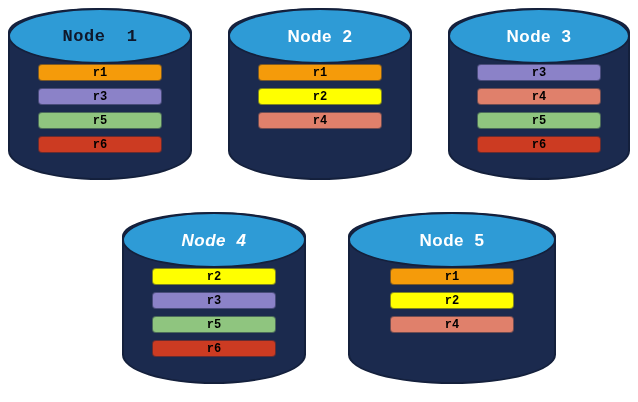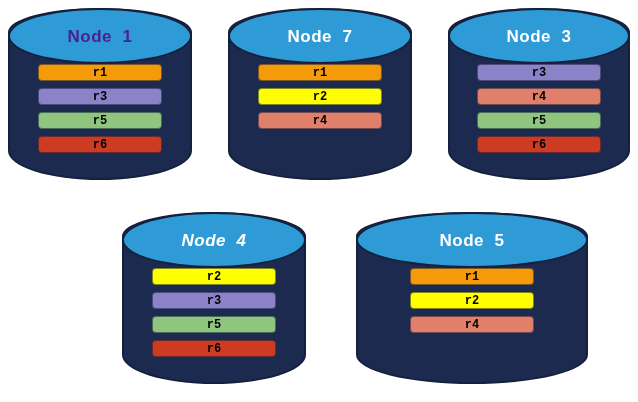--- a/index.html
+++ b/index.html
@@ -89,33 +89,33 @@
     font-family: Liberation Mono, monospace;
   }
 </style>
 </head>
 <body>
 
 <div id="diagram" style="background: rgb(255, 255, 255);">
     <div class="node" style="left: 8px; top: 8px; width: 184px; height: 172px;">
       <div class="cyl-body" style="background: rgb(27, 42, 78); border-color: rgb(20, 32, 60);"></div>
       <div class="cyl-top" style="height: 56px; background: rgb(46, 155, 214); border-color: rgb(20, 32, 60);">
-        <div class="node-label" style="color: #4c1d95;">Node  1</div>
+        <div class="node-label" style="color: #0f172a; font-family: Liberation Mono, monospace;">Node  1</div>
       </div>
       <div class="rows" style="top: 56px; gap: 7px;">
         <div class="row-bar" style="width: 124px; background: rgb(245, 155, 10);">r1</div>
         <div class="row-bar" style="width: 124px; background: rgb(139, 130, 200);">r3</div>
         <div class="row-bar" style="width: 124px; background: rgb(143, 197, 127);">r5</div>
         <div class="row-bar" style="width: 124px; background: rgb(204, 59, 34);">r6</div>
       </div>
     </div>
     <div class="node" style="left: 228px; top: 8px; width: 184px; height: 172px;">
       <div class="cyl-body" style="background: rgb(27, 42, 78); border-color: rgb(20, 32, 60);"></div>
       <div class="cyl-top" style="height: 56px; background: rgb(46, 155, 214); border-color: rgb(20, 32, 60);">
-        <div class="node-label" style="color: rgb(255, 255, 255);">Node  7</div>
+        <div class="node-label" style="color: rgb(255, 255, 255);">Node  2</div>
       </div>
       <div class="rows" style="top: 56px; gap: 7px;">
         <div class="row-bar" style="width: 124px; background: rgb(245, 155, 10);">r1</div>
         <div class="row-bar" style="width: 124px; background: rgb(255, 255, 0);">r2</div>
         <div class="row-bar" style="width: 124px; background: rgb(224, 128, 107);">r4</div>
       </div>
     </div>
     <div class="node" style="left: 448px; top: 8px; width: 182px; height: 172px;">
       <div class="cyl-body" style="background: rgb(27, 42, 78); border-color: rgb(20, 32, 60);"></div>
       <div class="cyl-top" style="height: 56px; background: rgb(46, 155, 214); border-color: rgb(20, 32, 60);">
@@ -133,21 +133,21 @@
       <div class="cyl-top" style="height: 56px; background: rgb(46, 155, 214); border-color: rgb(20, 32, 60);">
         <div class="node-label" style="color: rgb(255, 255, 255); font-style: italic;">Node  4</div>
       </div>
       <div class="rows" style="top: 56px; gap: 7px;">
         <div class="row-bar" style="width: 124px; background: rgb(255, 255, 0);">r2</div>
         <div class="row-bar" style="width: 124px; background: rgb(139, 130, 200);">r3</div>
         <div class="row-bar" style="width: 124px; background: rgb(143, 197, 127);">r5</div>
         <div class="row-bar" style="width: 124px; background: rgb(204, 59, 34);">r6</div>
       </div>
     </div>
-    <div class="node" style="left: 356px; top: 212px; width: 208px; height: 172px; padding-left: 24px;">
+    <div class="node" style="left: 348px; top: 212px; width: 208px; height: 172px;">
       <div class="cyl-body" style="background: rgb(27, 42, 78); border-color: rgb(20, 32, 60);"></div>
       <div class="cyl-top" style="height: 56px; background: rgb(46, 155, 214); border-color: rgb(20, 32, 60);">
         <div class="node-label" style="color: rgb(255, 255, 255);">Node  5</div>
       </div>
       <div class="rows" style="top: 56px; gap: 7px;">
         <div class="row-bar" style="width: 124px; background: rgb(245, 155, 10);">r1</div>
         <div class="row-bar" style="width: 124px; background: rgb(255, 255, 0);">r2</div>
         <div class="row-bar" style="width: 124px; background: rgb(224, 128, 107);">r4</div>
       </div>
     </div>

